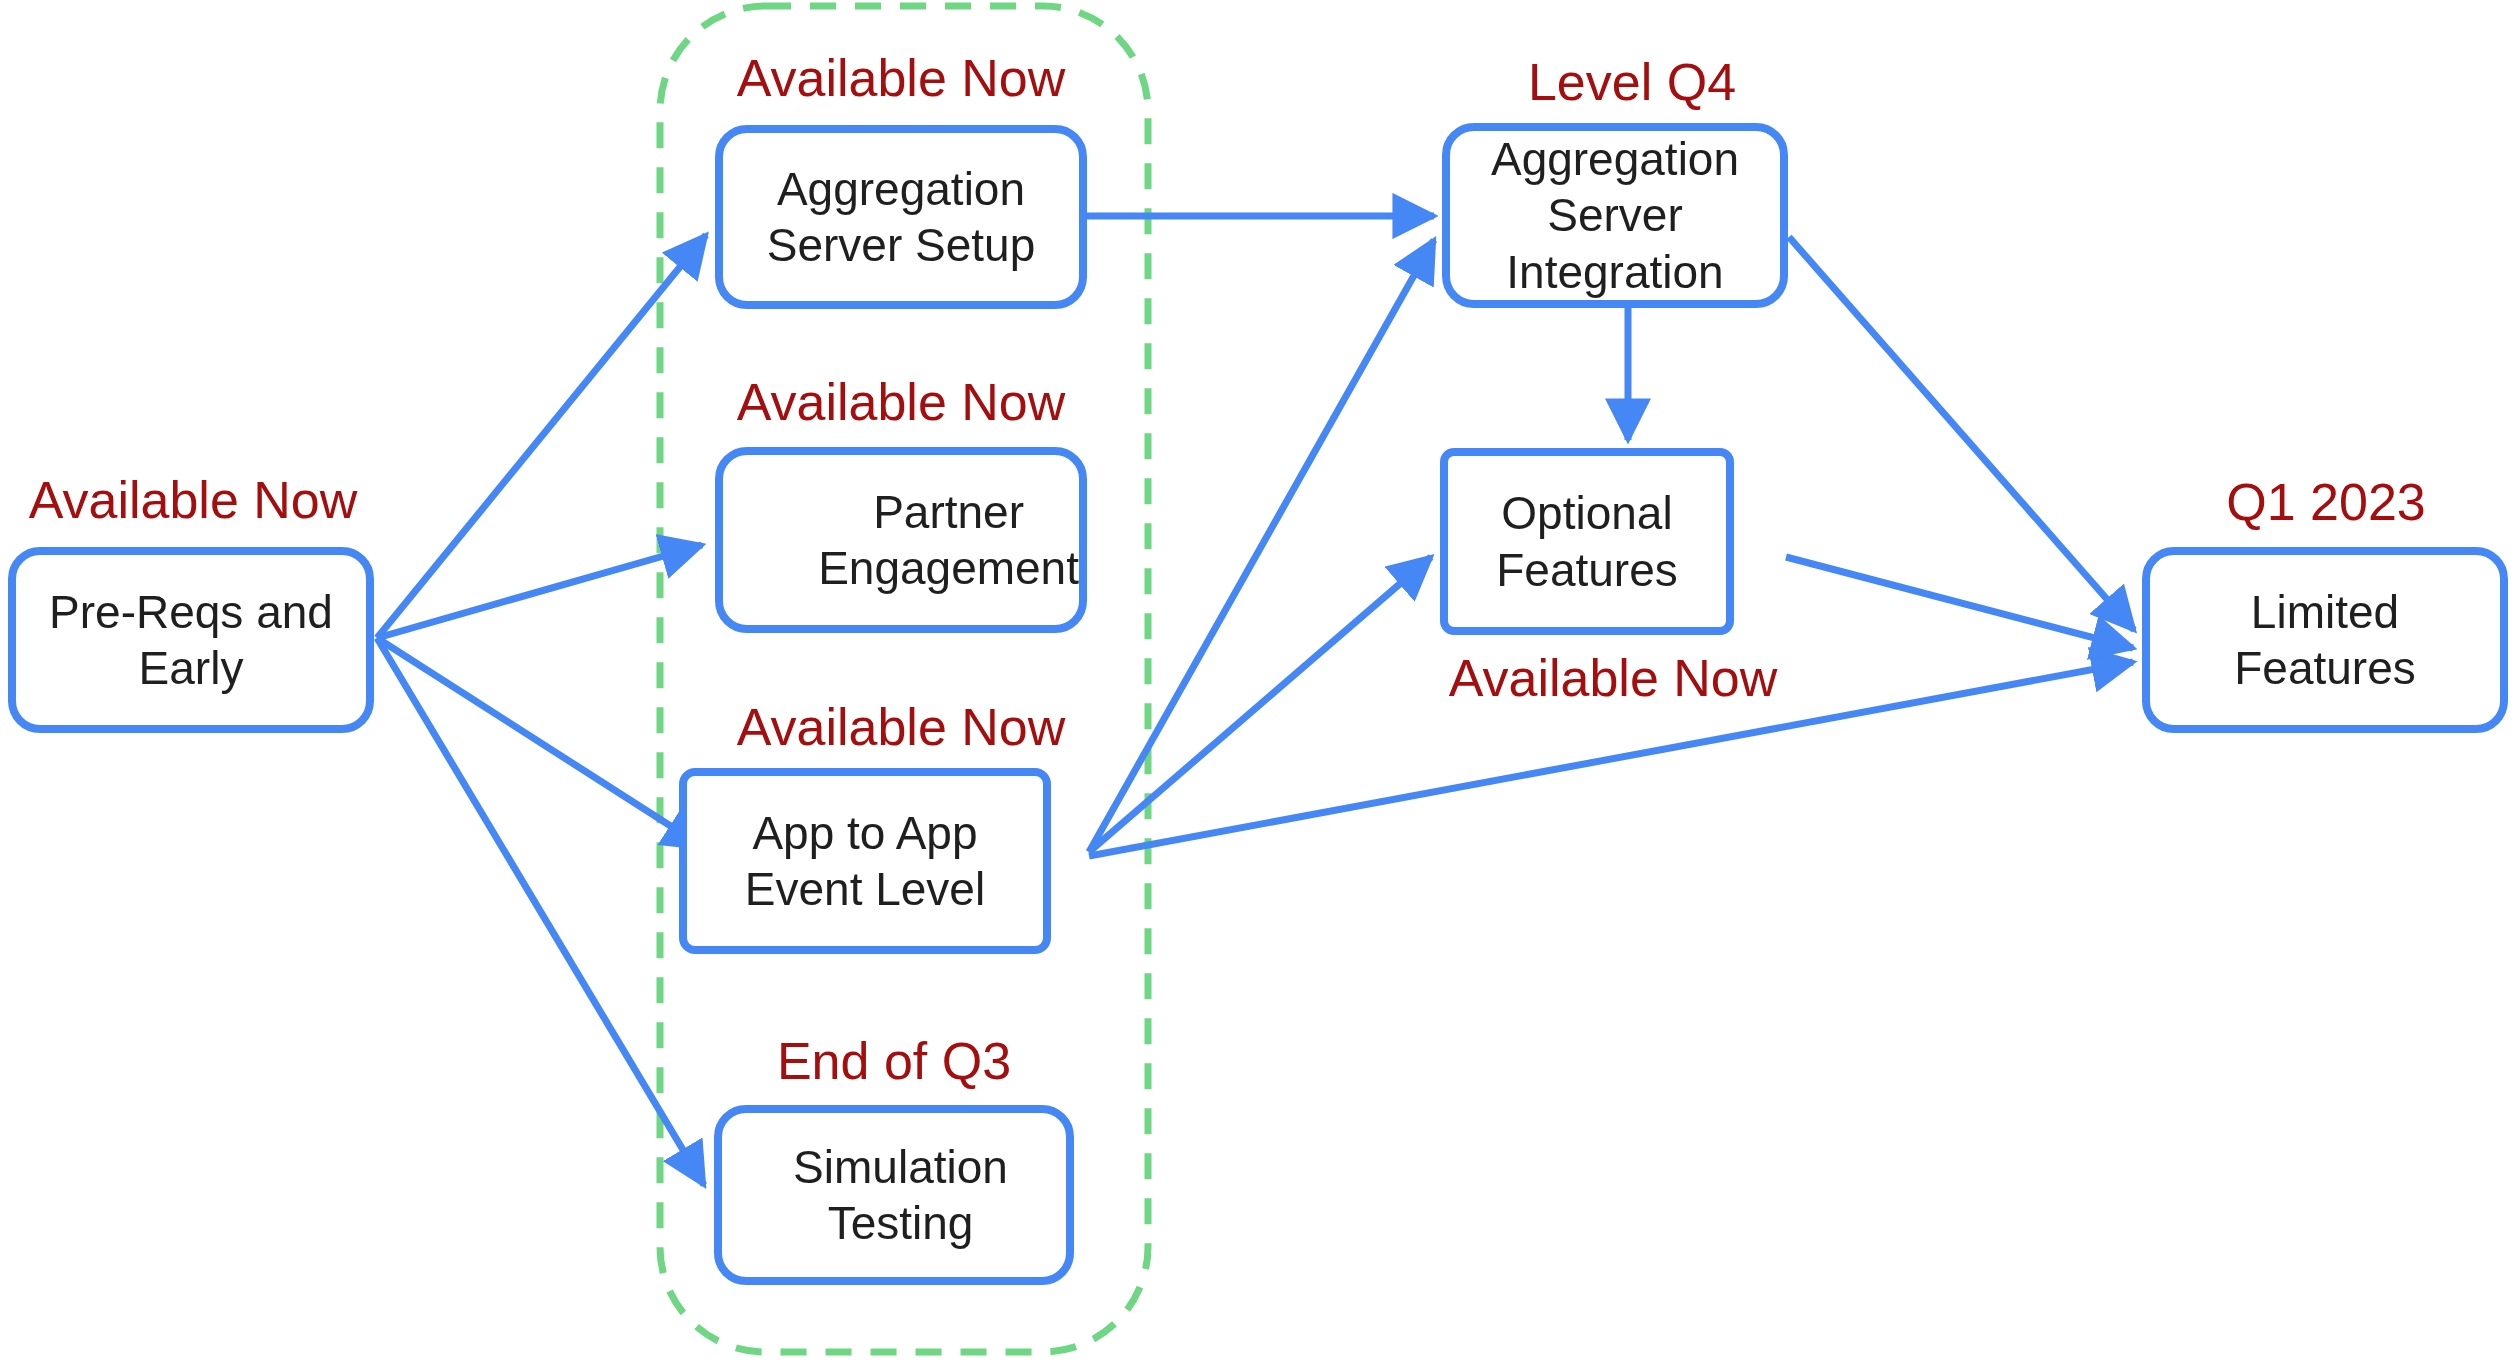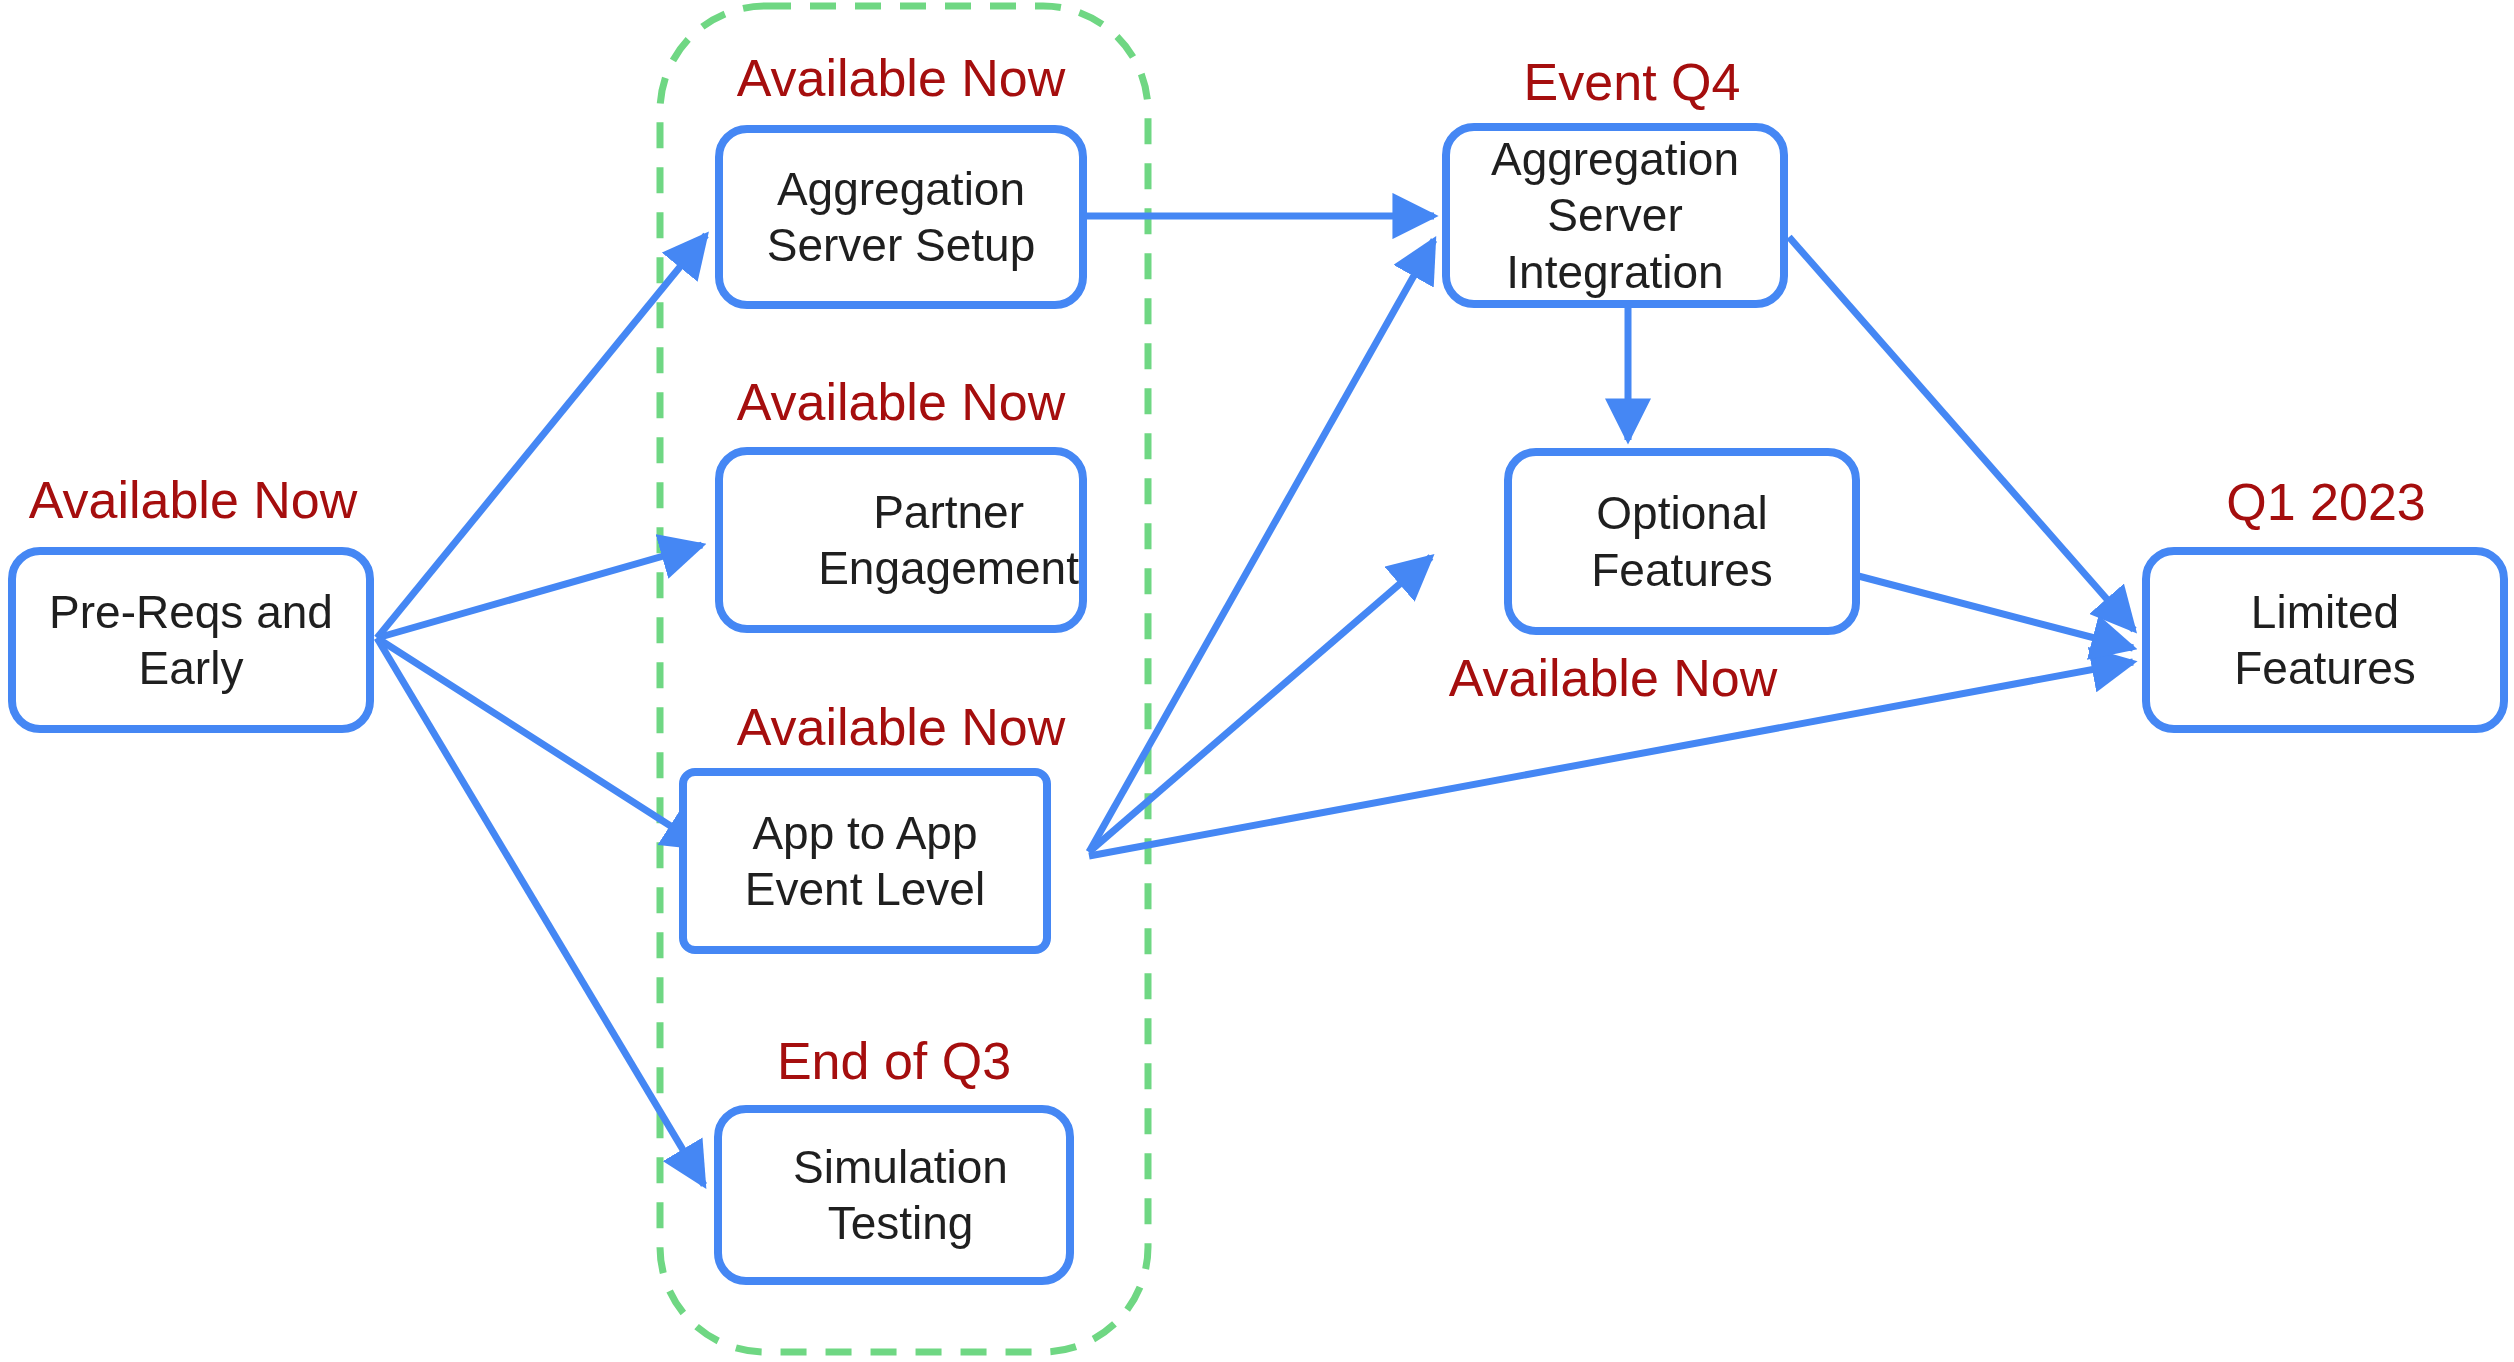--- a/index.html
+++ b/index.html
@@ -104,39 +104,39 @@
     <span>Simulation
 Testing</span>
   </div>
 
   <div class="node" style="left:1442px; top:123px;  width:346px; height:185px;">
     <span>Aggregation
 Server
 Integration</span>
   </div>
 
-  <div class="node" style="left:1504px; top:448px;  width:356px; height:187px;">
+  <div class="node" style="left:1440px; top:448px;  width:294px; height:187px;border-radius:14px;">
     <span>Optional
 Features</span>
   </div>
 
   <div class="node" style="left:2142px; top:547px;  width:366px; height:186px;">
     <span>Limited
 Features</span>
   </div>
 
   <div class="status" style="left:193px;  top:470px;">Available Now</div>
 
   <div class="status" style="left:901px;  top:48px;">Available Now</div>
 
   <div class="status" style="left:901px;  top:372px;">Available Now</div>
 
   <div class="status" style="left:901px;  top:697px;">Available Now</div>
 
   <div class="status" style="left:894px;  top:1031px;">End of Q3</div>
 
-  <div class="status" style="left:1632px; top:52px;">Event Q4</div>
+  <div class="status" style="left:1632px; top:52px;">Level Q4</div>
 
   <div class="status" style="left:1613px; top:648px;">Available Now</div>
 
   <div class="status" style="left:2326px; top:472px;text-align:right;">Q1 2023</div>
 
 </div>
 
 </body></html>

